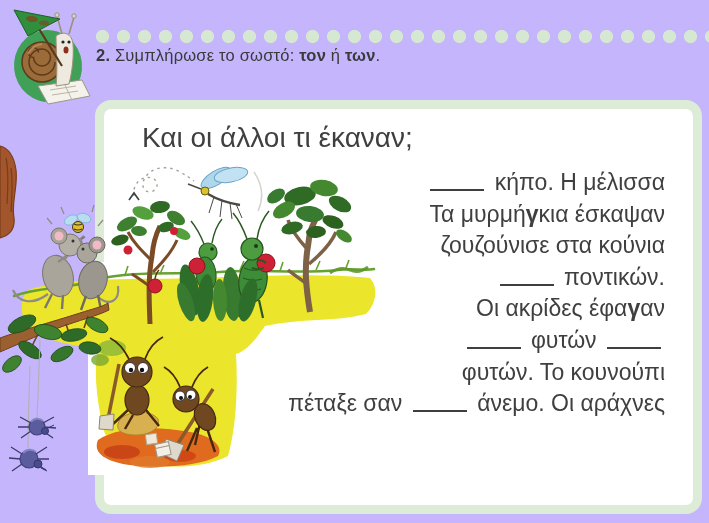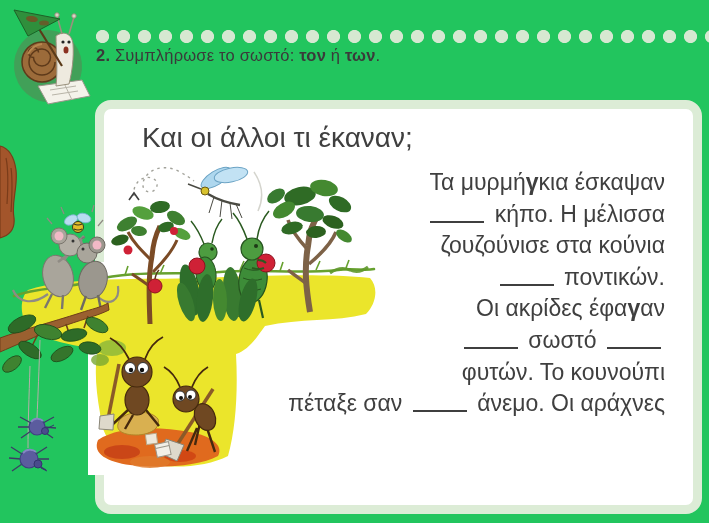--- a/index.html
+++ b/index.html
@@ -1,16 +1,16 @@
 <!DOCTYPE html>
 <html><head>
 <meta charset="utf-8">
 <style>
   html,body{margin:0;padding:0;background:#fff;}
-  .page{position:relative;width:709px;height:523px;background:#22c55e;overflow:hidden;
+  .page{position:relative;width:709px;height:523px;background:#c4b5fd;overflow:hidden;
         font-family:"Liberation Sans",sans-serif;color:#3f3f3f;}
   
   .dots{position:absolute;left:96px;top:30px;width:613px;height:13px;
         background-image:radial-gradient(circle 6.5px at 6.5px 6.5px,#d6e8d1 6.2px,rgba(0,0,0,0) 6.9px);
         background-size:21px 13px;background-repeat:repeat-x;}
   .instruction{position:absolute;left:96px;top:46px;font-size:16.5px;color:#3a3a3a;letter-spacing:.2px;}
   .instruction .bold{font-weight:bold;}
   .exercise-box{position:absolute;left:95px;top:100px;width:607px;height:414px;box-sizing:border-box;
         border:9px solid #dcecd6;border-radius:16px;background:#fff;}
   .illu{position:absolute;left:0;top:128px;width:400px;height:395px;}
@@ -224,23 +224,23 @@
       <g transform="rotate(-12 163 322)">
         <rect x="156" y="315" width="14" height="13" fill="#f2efe6" stroke="#9a968a" stroke-width="1"></rect>
         <path d="M156,319 h14" stroke="#9a968a" stroke-width="1"></path>
       </g>
     </g>
   </svg>
 
   <div class="question">Και οι άλλοι τι έκαναν;</div>
 
   <div class="fill-text">
+      <div class="textline"><span class="blank"></span><span> κήπο. Η μέλισσα</span></div>
       <div class="textline"><span>Τα μυρμή</span><span class="bold">γ</span><span>κια έσκαψαν</span></div>
-      <div class="textline"><span class="blank"></span><span> κήπο. Η μέλισσα</span></div>
       <div class="textline"><span>ζουζούνισε στα κούνια</span></div>
       <div class="textline"><span class="blank"></span><span> ποντικών.</span></div>
       <div class="textline"><span>Οι ακρίδες έφα</span><span class="bold">γ</span><span>αν</span></div>
-      <div class="textline"><span class="blank"></span><span> σωστό </span><span class="blank"></span></div>
+      <div class="textline"><span class="blank"></span><span> φυτών </span><span class="blank"></span></div>
       <div class="textline"><span>φυτών. Το κουνούπι</span></div>
       <div class="textline"><span>πέταξε σαν </span><span class="blank"></span><span> άνεμο. Οι αράχνες</span></div>
     </div>
 
 </div>
 
 </body></html>

